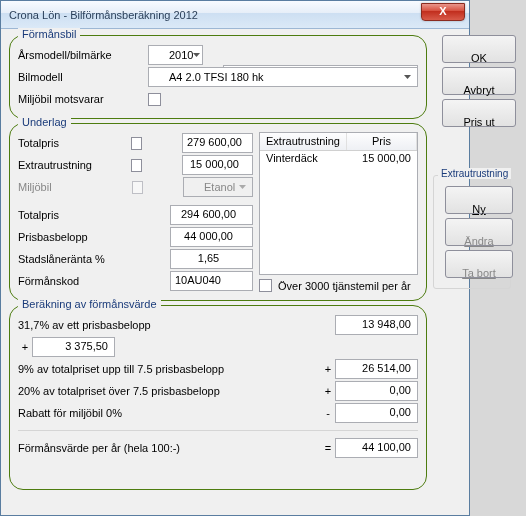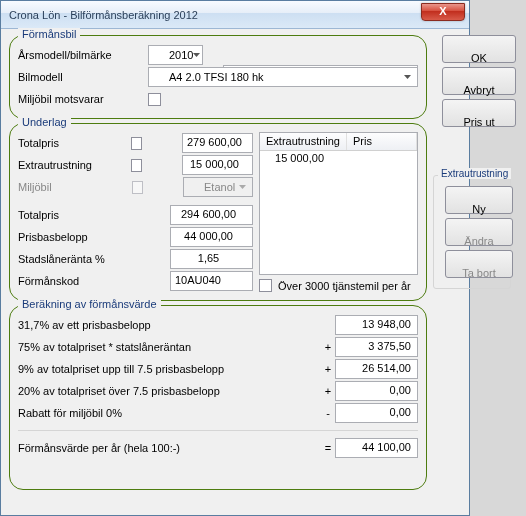--- a/index.html
+++ b/index.html
@@ -80,21 +80,21 @@
 
 .underlag-grid { display:flex; gap:6px; }
 .underlag-left { width: 235px; }
 .table-box {
   flex:1; background:#fff; border:1px solid #abadb3;
   height: 128px; display:flex; flex-direction:column;
 }
 .thead { display:flex; background: linear-gradient(to bottom,#fdfdfe,#eef0f4); border-bottom:1px solid #d0d0d0; height:18px; }
 .th { padding:2px 6px; border-right:1px solid #e0e0e0; }
 .th1 { flex:1; }
-.th2 { width:70px; text-align:left; }
+.th2 { width:70px; text-align:center; }
 .trow { display:flex; height:18px; }
 .td1 { flex:1; padding:1px 6px; }
 .td2 { width:70px; text-align:right; padding:1px 6px; }
 
 .spacer6 { height:6px; }
 
 .ck-row { display:flex; align-items:center; gap:6px; margin-top:4px; }
 
 .calc-row { display:flex; align-items:center; height:22px; }
 .calc-row .desc { flex:1; }
@@ -114,21 +114,21 @@
 .btn.dis { color:#888; cursor:default; }
 
 .right-group {
   border:1px solid #d5d5d5; border-radius:3px; padding:10px 2px 6px 2px;
   position:relative; margin-top:4px;
 }
 .right-group > .legend {
   position:absolute; top:-8px; left:4px; background:#f0f0f0;
   padding:0 3px; color:#1a3b7a; font-size:10px;
 }
-.right-group .btn { min-width: 68px; width:68px; margin-bottom:4px; font-size:11px; }
+.right-group .btn { min-width: 68px; width:68px; margin-bottom:4px; font-size:11px;text-decoration:underline; }
 </style>
 </head>
 <body>
 
 <div class="window">
   <div class="titlebar">
     <span class="title">Crona Lön - Bilförmånsberäkning 2012</span>
     <div class="close-btn">X</div>
   </div>
 
@@ -225,40 +225,40 @@
             </div>
           </div>
 
           <div style="flex:1;display:flex;flex-direction:column;">
             <div class="table-box">
               <div class="thead">
                 <div class="th th1">Extrautrustning</div>
                 <div class="th th2">Pris</div>
               </div>
               <div class="trow">
+                <div class="td1">Vinterdäck</div>
                 <div class="td2">15 000,00</div>
               </div>
             </div>
             <div class="ck-row">
               <span class="chk"></span>
               <span>Över 3000 tjänstemil per år</span>
             </div>
           </div>
         </div>
       </div>
 
       <div class="groupbox">
         <span class="legend">Beräkning av förmånsvärde</span>
         <div class="calc-row">
           <span class="desc">31,7% av ett prisbasbelopp</span>
           <span class="op"></span>
           <div class="val">13 948,00</div>
         </div>
         <div class="calc-row">
-          <span class="desc">75% av totalpriset * statslåneräntan</span>
           <span class="op">+</span>
           <div class="val">3 375,50</div>
         </div>
         <div class="calc-row">
           <span class="desc">9% av totalpriset upp till 7.5 prisbasbelopp</span>
           <span class="op">+</span>
           <div class="val">26 514,00</div>
         </div>
         <div class="calc-row">
           <span class="desc">20% av totalpriset över 7.5 prisbasbelopp</span>

